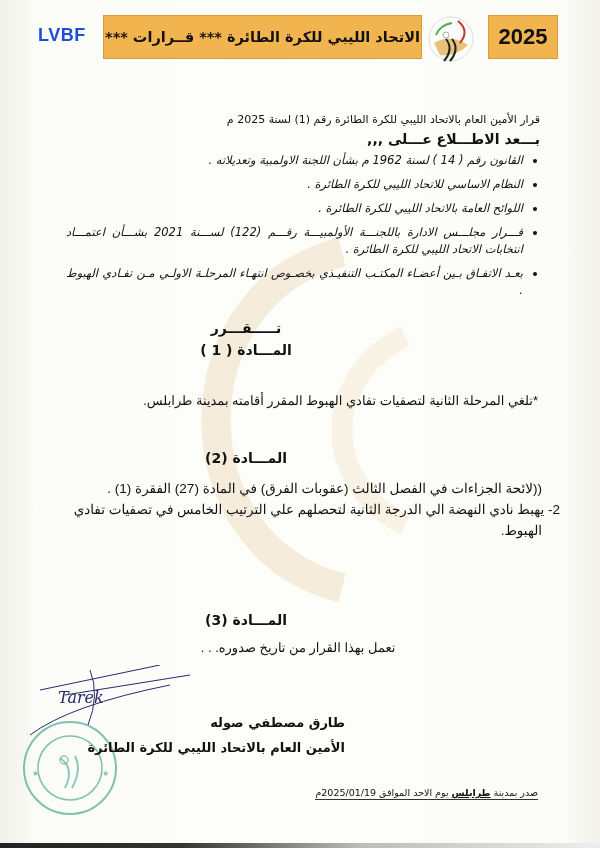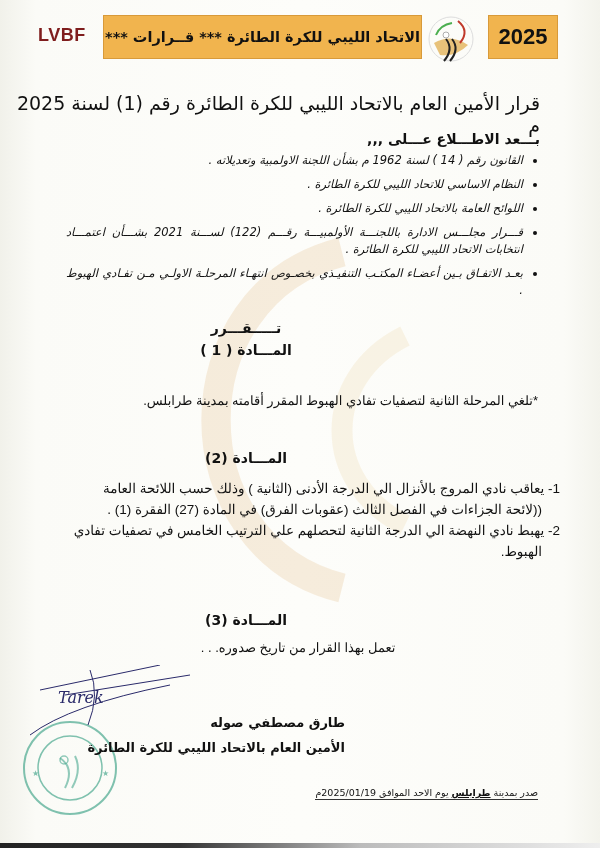--- a/index.html
+++ b/index.html
@@ -5,27 +5,27 @@
   html, body { margin: 0; padding: 0; }
   body {
     width: 600px; height: 848px; overflow: hidden; position: relative;
     background: #fbfbf7;
     font-family: "DejaVu Sans", sans-serif;
     color: #111;
   }
   .page { position: absolute; inset: 0; background: linear-gradient(90deg,#f1f1ea 0%, #fbfbf7 6%, #fdfdfa 50%, #fbfbf7 94%, #f3f3ec 100%); }
   .watermark { position: absolute; left: 90px; top: 210px; width: 420px; height: 420px; opacity: 0.18; pointer-events: none; }
   .header { position: absolute; top: 15px; left: 0; width: 600px; height: 45px; }
-  .lvbf { position: absolute; left: 38px; top: 10px; font-family: "Liberation Sans", sans-serif; font-weight: bold; font-size: 18px; color: #7f1d1d; letter-spacing: 0.5px; }
+  .lvbf { position: absolute; left: 38px; top: 10px; font-family: "Liberation Sans", sans-serif; font-weight: bold; font-size: 18px; color: #1d4ed8; letter-spacing: 0.5px; }
   .title-box { position: absolute; left: 103px; top: 0; width: 319px; height: 44px; background: #f1b44e; border: 1px solid #d89a3a; box-sizing: border-box; display:flex; align-items:center; justify-content:center; direction: rtl; font-weight: bold; font-size: 14.5px; color:#111;text-align:right; }
   .logo { position: absolute; left: 426px; top: -2px; width: 50px; height: 52px; }
   .year-box { position: absolute; left: 488px; top: 0; width: 70px; height: 44px; background: #f1b44e; border: 1px solid #d89a3a; box-sizing: border-box; display:flex; align-items:center; justify-content:center; font-family: Liberation Sans, sans-serif; font-weight: bold; font-size: 22px; color:#111; }
   .rtl { direction: rtl; text-align: right; }
   .abs { position: absolute; }
-  .decision-title { top: 92px; right: 60px; font-size: 19px; margin-left: 11px; }
+  .decision-title { top: 113px; right: 60px; font-size: 11px; margin-left: 11px; }
   .after { top: 131px; right: 60px; font-weight: bold; font-size: 14px; margin-left: 28px; }
   ul.refs { position: absolute; top: 152px; right: 50px; width: 470px; margin: 0; padding: 0 14px 0 0; list-style: disc; direction: rtl; font-size: 11.5px; }
   ul.refs li { margin: 0 13px 7px 0; line-height: 17px; text-align: justify; font-style: italic; }
   .center { left: 0; width: 492px; text-align: center; direction: rtl; font-weight: bold; }
   .decides { top: 320px; font-size: 14px; }
   .art1 { top: 342px; font-size: 14px; }
   .art1-text { top: 393px; right: 62px; font-family: "Liberation Sans", sans-serif; font-size: 13px; }
   .art2 { top: 450px; font-size: 14px; }
   .art2-list { top: 478px; right: 40px; width: 500px; font-family: "Liberation Sans", sans-serif; font-size: 13.5px; line-height: 21px; }
   .art2-list p { margin: 0; }
@@ -76,21 +76,20 @@
   <li>بعـد الاتفـاق بـين أعضـاء المكتـب التنفيـذي بخصـوص انتهـاء المرحلـة الاولـي مـن تفـادي الهبوط .</li>
 </ul>
 
 <div class="abs center decides">تـــــقـــرر</div>
 
 <div class="abs center art1">المـــادة ( 1 )</div>
 <div class="abs rtl art1-text">*تلغي المرحلة الثانية لتصفيات تفادي الهبوط المقرر أقامته بمدينة طرابلس.</div>
 
 <div class="abs center art2">المـــادة (2)</div>
 <div class="abs rtl art2-list">
-  <p>1- يعاقب نادي المروج بالأنزال الي الدرجة الأدنى (الثانية ) وذلك حسب اللائحة العامة</p>
   <p class="indent">((لائحة الجزاءات في الفصل الثالث (عقوبات الفرق) في المادة (27) الفقرة (1) .</p>
   <p>2- يهبط نادي النهضة الي الدرجة الثانية لتحصلهم علي الترتيب الخامس في تصفيات تفادي</p>
   <p class="indent">الهبوط.</p>
 </div>
 
 <div class="abs center art3">المـــادة (3)</div>
 <div class="abs rtl art3-text">تعمل بهذا القرار من تاريخ صدوره. . .</div>
 
 <svg class="stamp" viewBox="0 0 100 100">
   <circle cx="50" cy="50" r="46" fill="none" stroke="#4aa88f" stroke-width="2" opacity="0.7"></circle>

